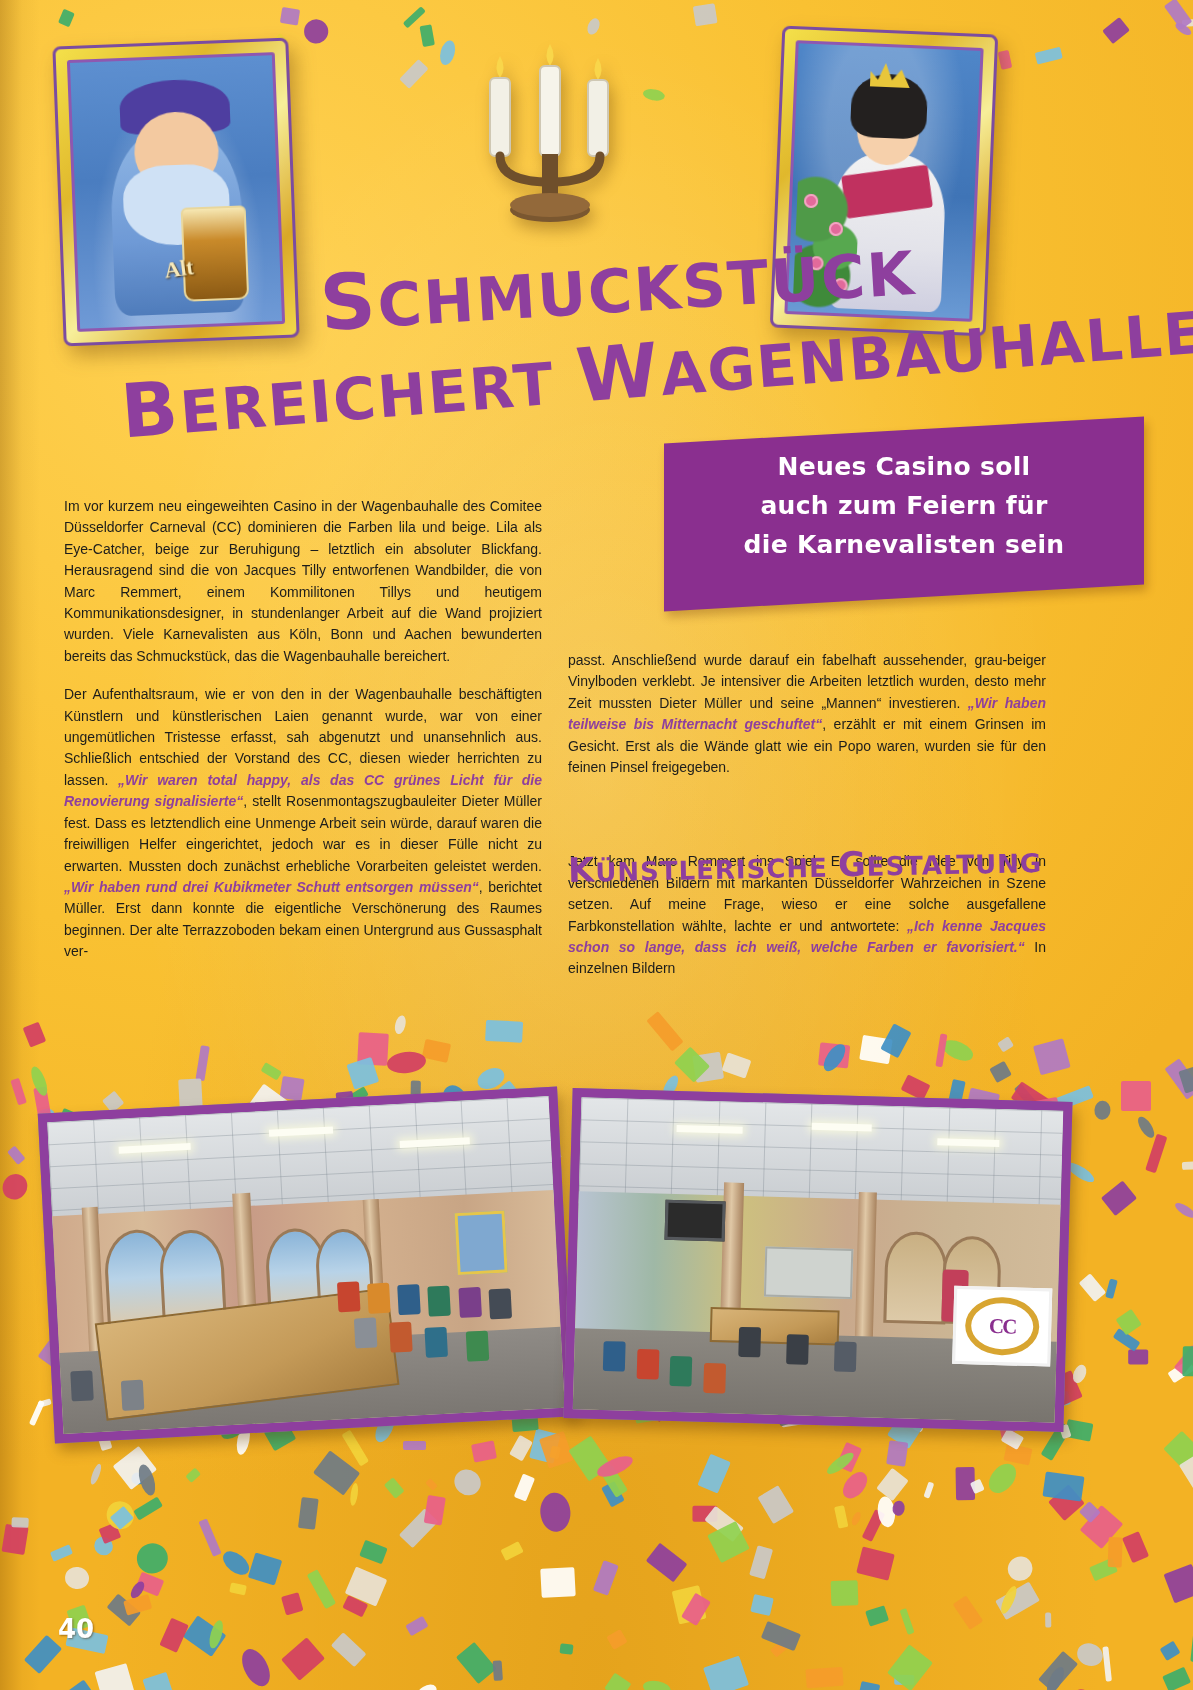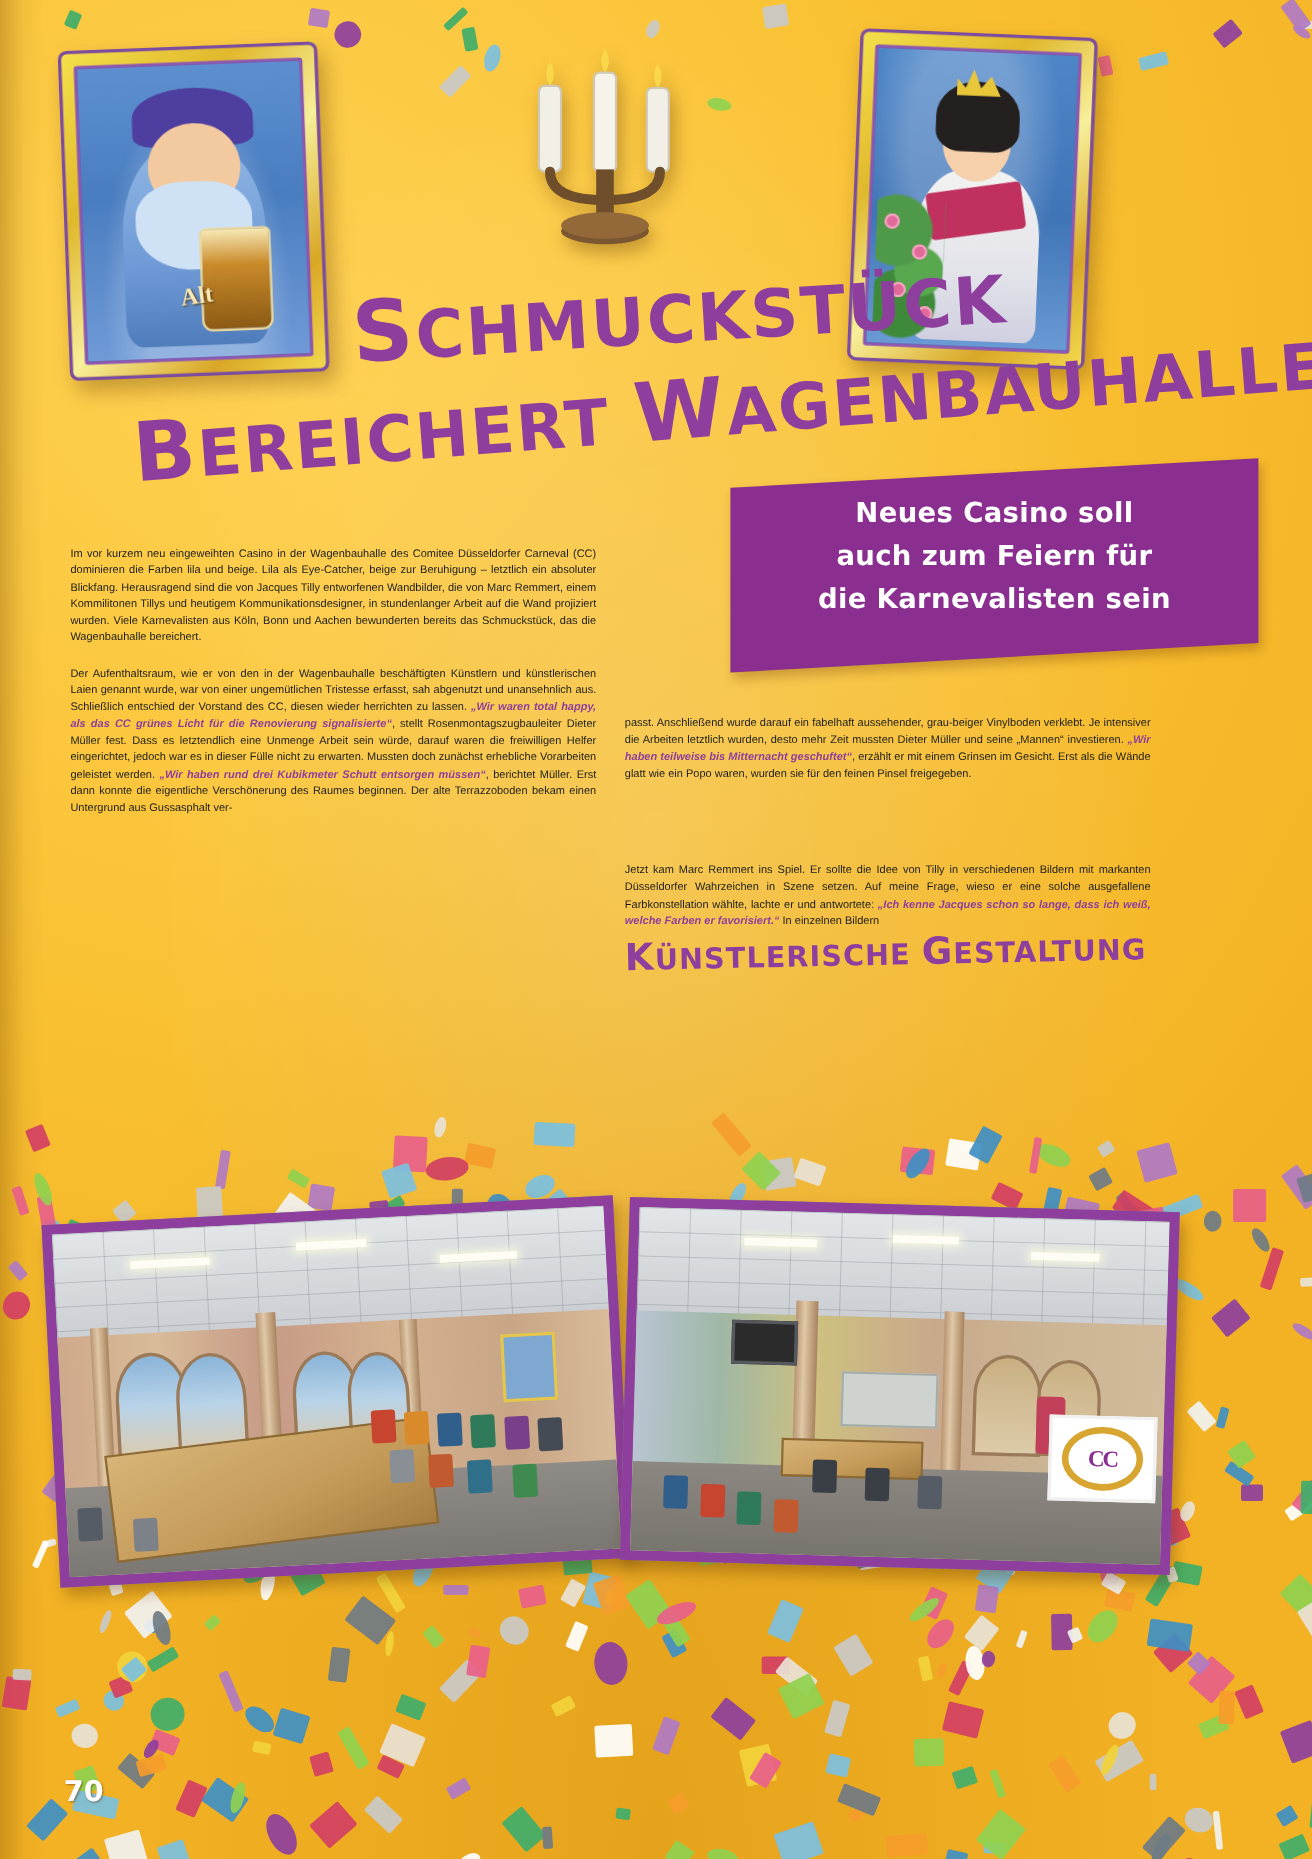--- a/index.html
+++ b/index.html
@@ -237,21 +237,21 @@
     line-height: 1.55;
     text-align: center;
     letter-spacing: 0.3px;
   }
 
   
   .col {
     position: absolute;
     width: 478px;
     color: #1d1d1b;
-    font-size: 10px;
+    font-size: 14px;
     line-height: 1.53;
     text-align: justify;
     hyphens: auto;
   }
   .col p { margin: 0 0 17px 0; }
   .col-left  { left: 64px;  top: 496px; }
   .col-right { left: 568px; top: 650px; }
   .quote {
     color: #8e3f9e;
     font-style: italic;
@@ -893,14 +893,14 @@
       <div class="chair" style="left:34%; top:72%; background:#3a3f46;"></div>
       <div class="chair" style="left:44%; top:74%; background:#3a3f46;"></div>
       <div class="chair" style="left:54%; top:76%; background:#555c66;"></div>
       <div style="position:absolute; left:76%; top:52%; width:26px; height:52px; background:#c23f5a; border-radius:4px;"></div>
       <div class="cc-logo">
         <div class="ring">CC</div>
       </div>
     </div>
   </div>
 
-  <div class="page-num">70</div>
+  <div class="page-num">40</div>
 </div>
 
 </body></html>

